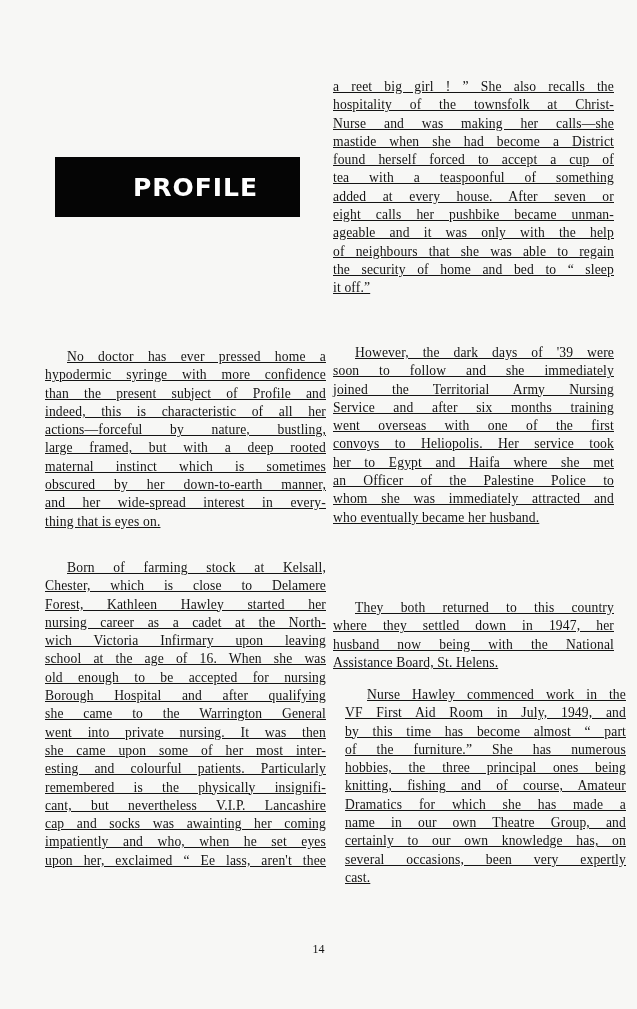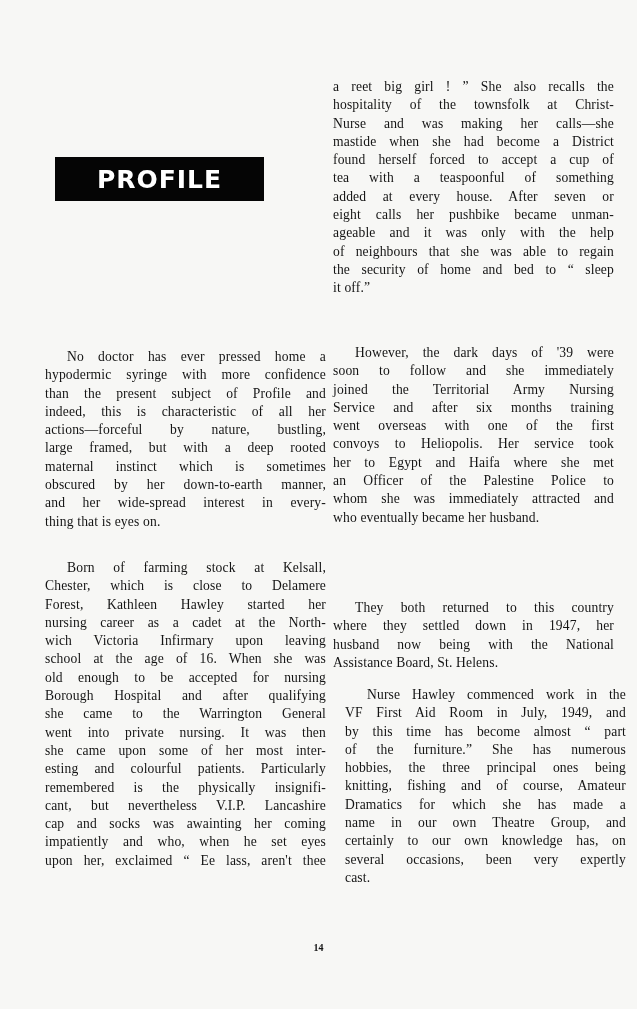--- a/index.html
+++ b/index.html
@@ -4,39 +4,39 @@
 <style>
   html, body { margin: 0; padding: 0; }
   body {
     width: 637px; height: 1009px; position: relative; overflow: hidden;
     background: #f7f7f5;
     font-family: "Liberation Serif", "DejaVu Serif", serif;
     color: #141414;
   }
   .page { position: absolute; left: 0; top: 0; width: 637px; height: 1009px; }
   .banner {
-    position: absolute; left: 55px; top: 157px; width: 209px; height: 44px;
-    background: #050505; display: flex; align-items: center; justify-content: center;
+    position: absolute; left: 55px; top: 157px; width: 209px; height: 60px;
+    background: #050505; display: flex; align-items: center; justify-content: center; padding-left: 36px;
   }
   .banner span {
     color: #ffffff; font-family: "DejaVu Sans", sans-serif; font-weight: bold;
     font-size: 25px; letter-spacing: 1px;
   }
   .col { position: absolute; width: 281px; }
-  .para { position: absolute; left: 0; width: 281px; }
+  .para { position: absolute; left: 0; width: 281px; text-decoration: underline; }
   .line {
     display: block; height: 18.3px; line-height: 18.3px; font-size: 13.6px;
     text-align: justify; text-align-last: justify; white-space: nowrap;
     overflow: visible; letter-spacing: 0.15px;
   }
   .line.indent { padding-left: 22px; }
   .line.last { text-align-last: left; }
   .pagenum {
     position: absolute; left: 0; width: 637px; top: 942px; text-align: center;
-    font-weight: bold; font-size: 10px;
+    font-weight: normal; font-size: 12px;
   }
 </style>
 </head>
 <body>
 
 <div class="page">
 
   <div class="banner">
     <span>PROFILE</span>
   </div>

